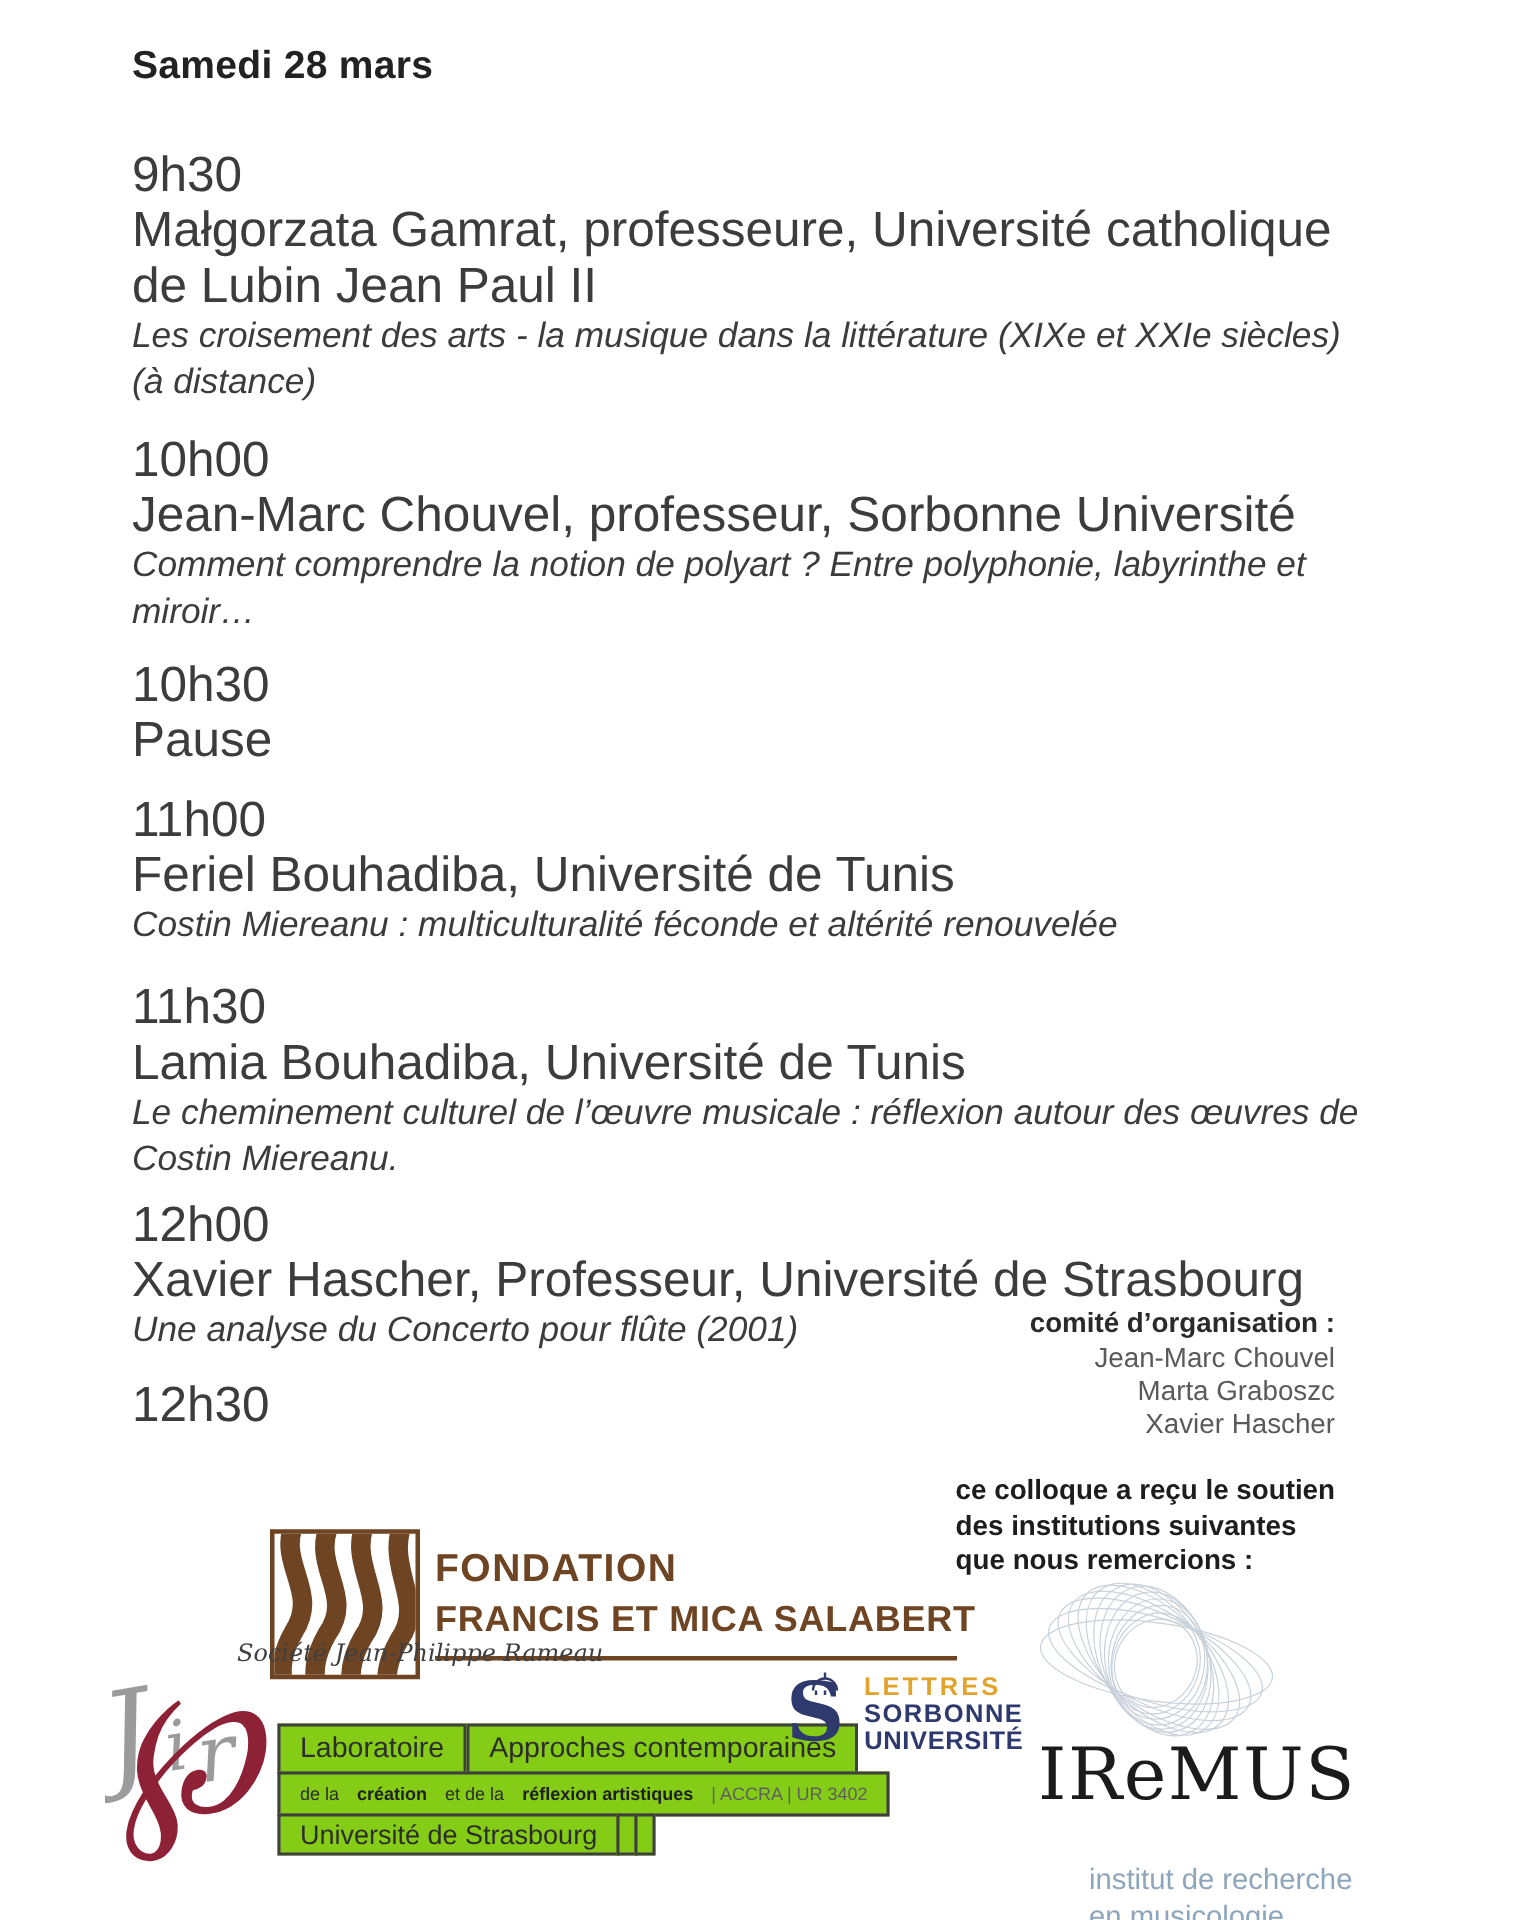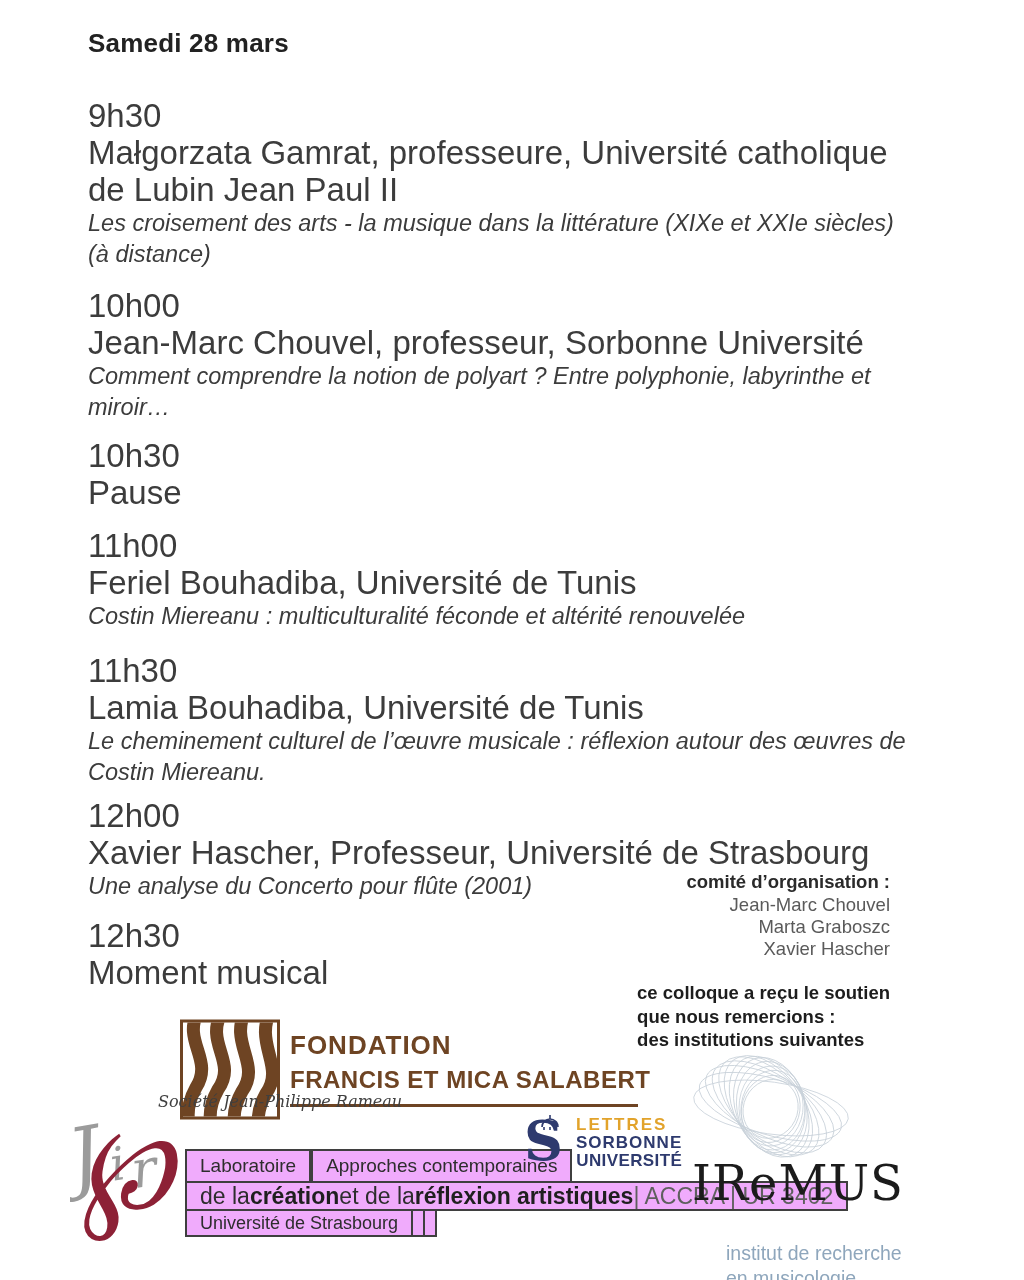--- a/index.html
+++ b/index.html
@@ -49,26 +49,26 @@
   .rameau-mark{position:absolute;left:70px;top:1082px;width:120px;height:185px;}
   .rameau-label{
     position:absolute;left:158px;top:1092px;
     font-family:"DejaVu Serif", serif;font-style:italic;
     font-size:16px;color:#3f3f3f;
   }
   
   .accra{position:absolute;left:185px;top:1149px;font-family:"Liberation Sans",sans-serif;color:#2d2d2d;}
   .accra-row{display:flex;}
   .accra-cell{
-    background:#f0abfc;border:2px solid #3f3f3f;
+    background:#84cc16;border:2px solid #3f3f3f;
     display:flex;align-items:center;
     padding:0 13px;white-space:nowrap;box-sizing:border-box;
   }
   .accra .r1{height:34px;font-size:19px;}
-  .accra .r2{height:30px;margin-top:-2px;font-size:23px;}
+  .accra .r2{height:30px;margin-top:-2px;font-size:12px;gap:12px;}
   .accra .r3{height:28px;margin-top:-2px;font-size:18px;}
   .accra .tiny{width:14px;padding:0;margin-left:-2px;}
   .accra .dim{color:#5f5f5f;}
   .accra b{font-weight:bold;color:#1f1f1f;}
   
   .sorbonne{position:absolute;left:524px;top:1110px;width:170px;height:68px;}
   .sorbonne .s-glyph{
     position:absolute;left:0;top:2px;
     font-family:"DejaVu Serif", serif;font-weight:bold;
     font-size:54px;line-height:58px;color:#2e3a6e;
@@ -122,35 +122,34 @@
     <div class="speaker">Lamia Bouhadiba, Université de Tunis</div>
     <div class="talk">Le cheminement culturel de l’œuvre musicale : réflexion autour des œuvres de Costin Miereanu.</div>
   </div>
   <div class="entry" style="top:797px">
     <div class="time">12h00</div>
     <div class="speaker">Xavier Hascher, Professeur, Université de Strasbourg</div>
     <div class="talk">Une analyse du Concerto pour flûte (2001)</div>
   </div>
   <div class="entry" style="top:917px">
     <div class="time">12h30</div>
-    <div class="speaker">Moment musical</div>
 
   </div>
 
   <div class="committee">
     <div class="heading">comité d’organisation :</div>
     <div class="member">Jean-Marc Chouvel</div>
     <div class="member">Marta Graboszc</div>
     <div class="member">Xavier Hascher</div>
   </div>
 
   <div class="acknowledge">
     <div class="ack-line">ce colloque a reçu le soutien</div>
+    <div class="ack-line">des institutions suivantes</div>
     <div class="ack-line">que nous remercions :</div>
-    <div class="ack-line">des institutions suivantes</div>
   </div>
 
   <svg class="salabert-mark" viewBox="0 0 100 100">
     <defs>
         <clipPath id="sqclip">
           <rect x="3" y="3" width="94" height="94"></rect>
         </clipPath>
       </defs>
     <rect x="1.5" y="1.5" width="97" height="97" fill="#ffffff" stroke="#6e4423" stroke-width="3"></rect>
     <g clip-path="url(#sqclip)" fill="none" stroke="#6e4423" stroke-width="13" stroke-linecap="round">

